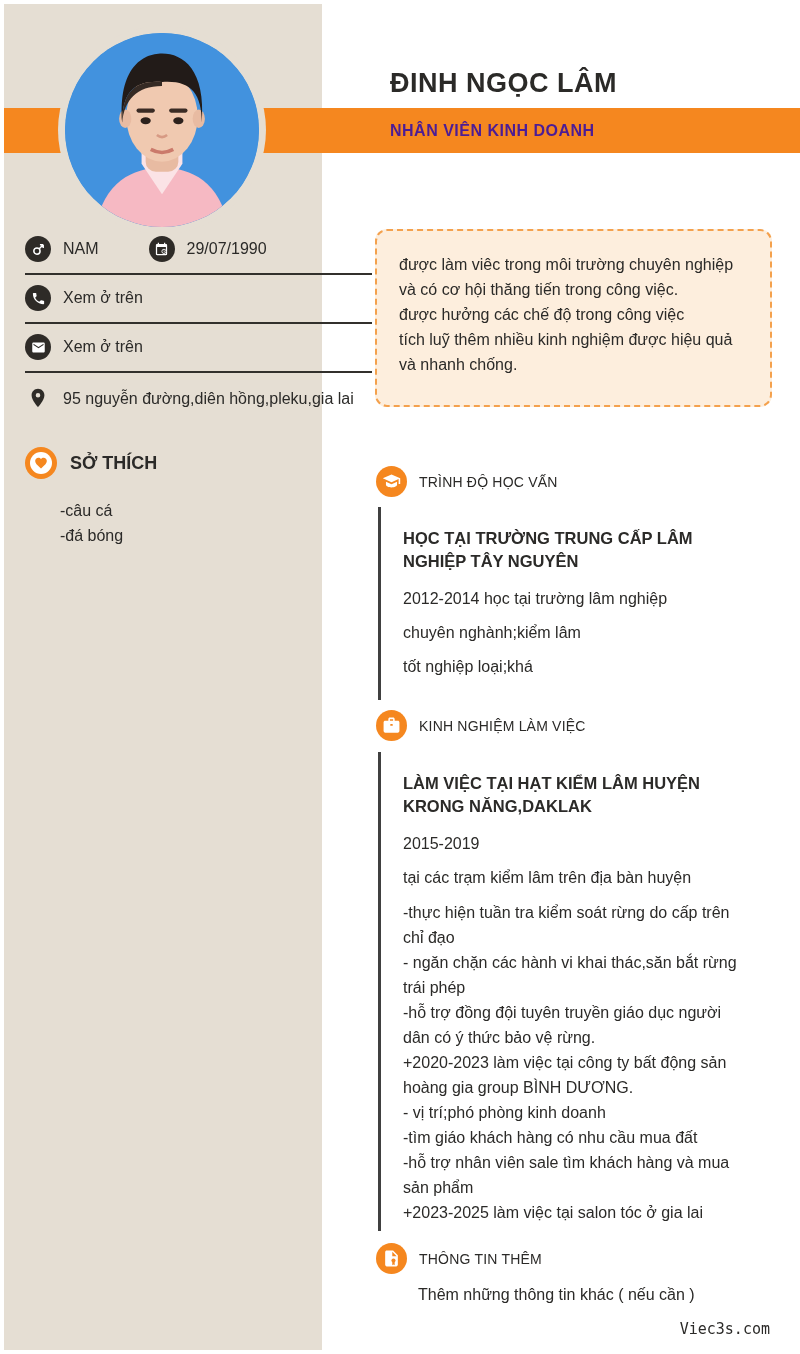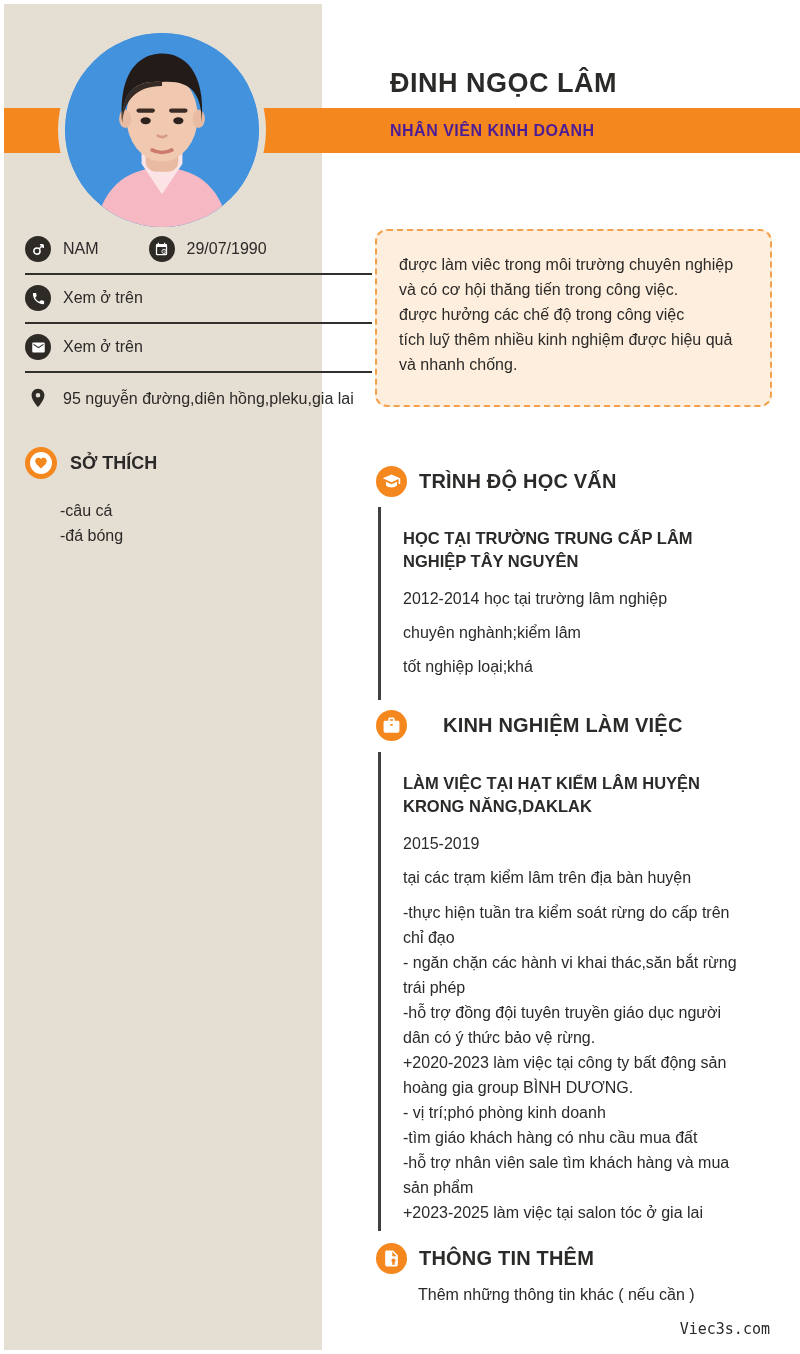--- a/index.html
+++ b/index.html
@@ -41,21 +41,21 @@
   .objective {
     position:absolute; left:375px; top:229px; width:397px; height:178px;
     background:#fdeedd; border:2px dashed #f4a14d; border-radius:12px;
     padding:21px 22px; font-size:16px; line-height:25px; color:#2b2a28;
   }
 
   
   .sec-head { position:absolute; display:flex; align-items:center; }
   .sec-ic { width:31px; height:31px; min-width:31px; border-radius:50%; background:#f5871f; display:flex; align-items:center; justify-content:center; margin-right:12px; }
   .sec-ic svg { width:19px; height:19px; }
-  .sec-title { font-size:20px; font-weight:bold; letter-spacing:.2px; }
+  .sec-title { font-size:14px; font-weight:normal; letter-spacing:.2px; }
   .sec-body { position:absolute; left:378px; width:374px; border-left:3px solid #404040; padding:20px 0 0 22px; }
   .blk-title { font-size:16.5px; font-weight:bold; line-height:23px; margin-bottom:16px; }
   .blk-line { font-size:16px; line-height:19px; margin-bottom:15px; }
   .blk-para { font-size:16px; line-height:25px; }
   .note { position:absolute; left:418px; top:1286px; font-size:16px; }
 
   .footer { position:absolute; right:30px; top:1320px; font-family:"DejaVu Sans Mono","Liberation Mono",monospace; font-size:15px; color:#2b2a28; }
 </style>
 </head>
 <body>
@@ -166,21 +166,21 @@
   </span>
   <span class="sec-title">TRÌNH ĐỘ HỌC VẤN</span>
 </div>
 <div class="sec-body" style="top:507px; min-height:193px;">
   <div class="blk-title">HỌC TẠI TRƯỜNG TRUNG CẤP LÂM NGHIỆP TÂY NGUYÊN</div>
   <div class="blk-line">2012-2014 học tại trường lâm nghiệp</div>
   <div class="blk-line">chuyên nghành;kiểm lâm</div>
   <div class="blk-line">tốt nghiệp loại;khá</div>
 </div>
 
-<div class="sec-head" style="left:376px; top:710px;gap:24px;">
+<div class="sec-head" style="left:376px; top:710px;">
   <span class="sec-ic">
     <svg viewBox="0 0 24 24">
         <path fill="#fff" d="M20 6h-4V4c0-1.11-.89-2-2-2h-4c-1.11 0-2 .89-2 2v2H4c-1.11 0-1.99.89-1.99 2L2 19c0 1.11.89 2 2 2h16c1.11 0 2-.89 2-2V8c0-1.11-.89-2-2-2zm-6 0h-4V4h4v2z"></path>
         <rect x="10.4" y="10" width="3.2" height="2.4" rx="0.8" fill="#f5871f"></rect>
       </svg>
   </span>
   <span class="sec-title">KINH NGHIỆM LÀM VIỆC</span>
 </div>
 <div class="sec-body" style="top:752px; min-height:479px;">
   <div class="blk-title">LÀM VIỆC TẠI HẠT KIỂM LÂM HUYỆN KRONG NĂNG,DAKLAK</div>

